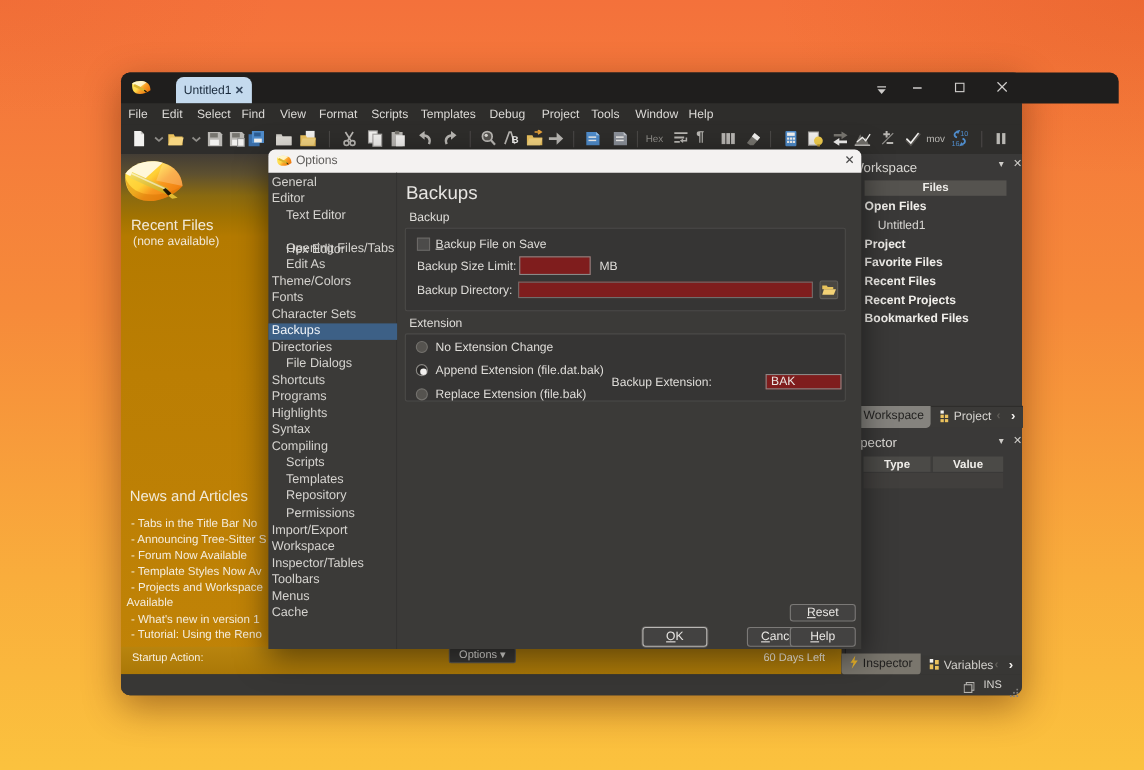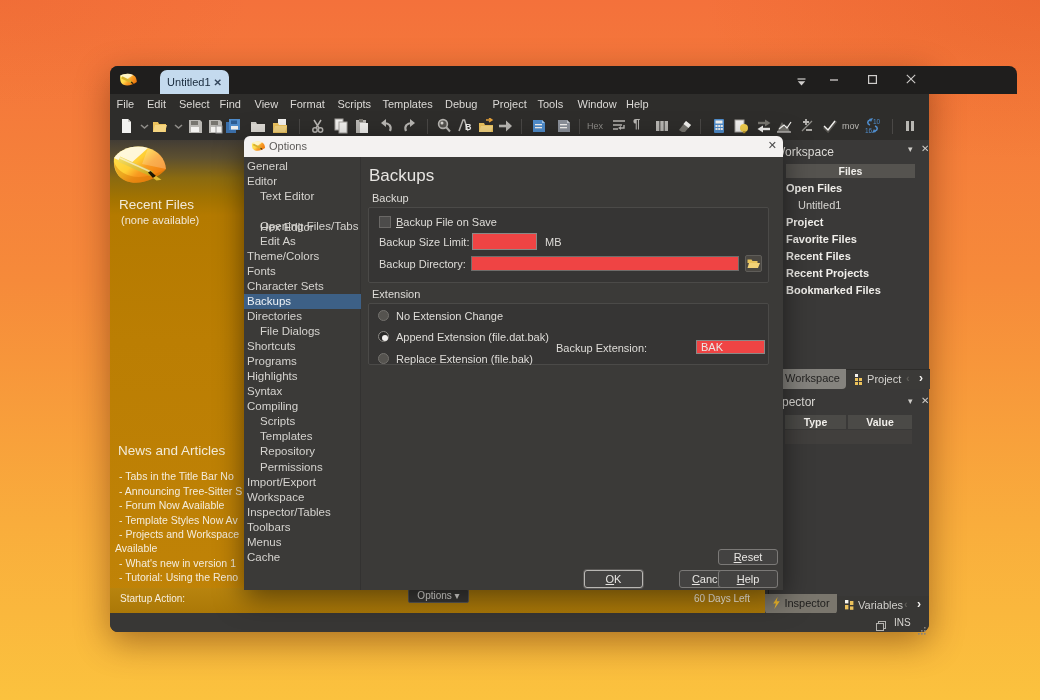--- a/index.html
+++ b/index.html
@@ -31,21 +31,21 @@
 #dlg{position:absolute;left:244px;top:136px;width:539px;height:454px;background:#3b3a38;border-radius:6px 6px 0 0;box-shadow:0 8px 28px rgba(0,0,0,.5);}
 #dtitle{position:absolute;left:0;top:0;width:539px;height:21px;background:#f4f2f1;border-radius:6px 6px 0 0;}
 #dtitle span{position:absolute;left:25px;top:4px;font-size:11px;color:#5d5b59;}
 #dtitle .dx{position:absolute;right:6px;top:3px;color:#4a4a4a;font-size:11px;}
 #dtree{position:absolute;left:0;top:21px;width:117px;height:433px;border-right:1px solid #333231;}
 .tn{position:absolute;left:3px;font-size:11.5px;color:#d5d3cf;white-space:nowrap;}
 .tn.i{left:16px;}
 #dsel{position:absolute;left:0px;top:137px;width:117px;height:15px;background:#3d6086;}
 .grp{position:absolute;left:124px;background:#363534;border:1px solid #4b4a48;border-radius:2px;}
 .dlab{position:absolute;font-size:11px;color:#dfddd9;white-space:nowrap;}
-.inp{position:absolute;background:#ef4444;border:1px solid #8a8886;}
+.inp{position:absolute;background:#7f1d1d;border:1px solid #8a8886;}
 .btn{position:absolute;height:18px;background:#434241;border:1px solid #7b7977;border-radius:3px;color:#e8e6e3;font-size:11px;text-align:center;line-height:16px;}
 u{text-decoration:underline;}
 </style></head>
 <body>
 <div id="vig1"></div>
 <div id="vig2"></div>
 <div id="win">
   <div id="tbar">
     <svg class="abs" style="left:9px;top:7px" width="19" height="14" viewBox="0 0 56 42">
       <defs>

